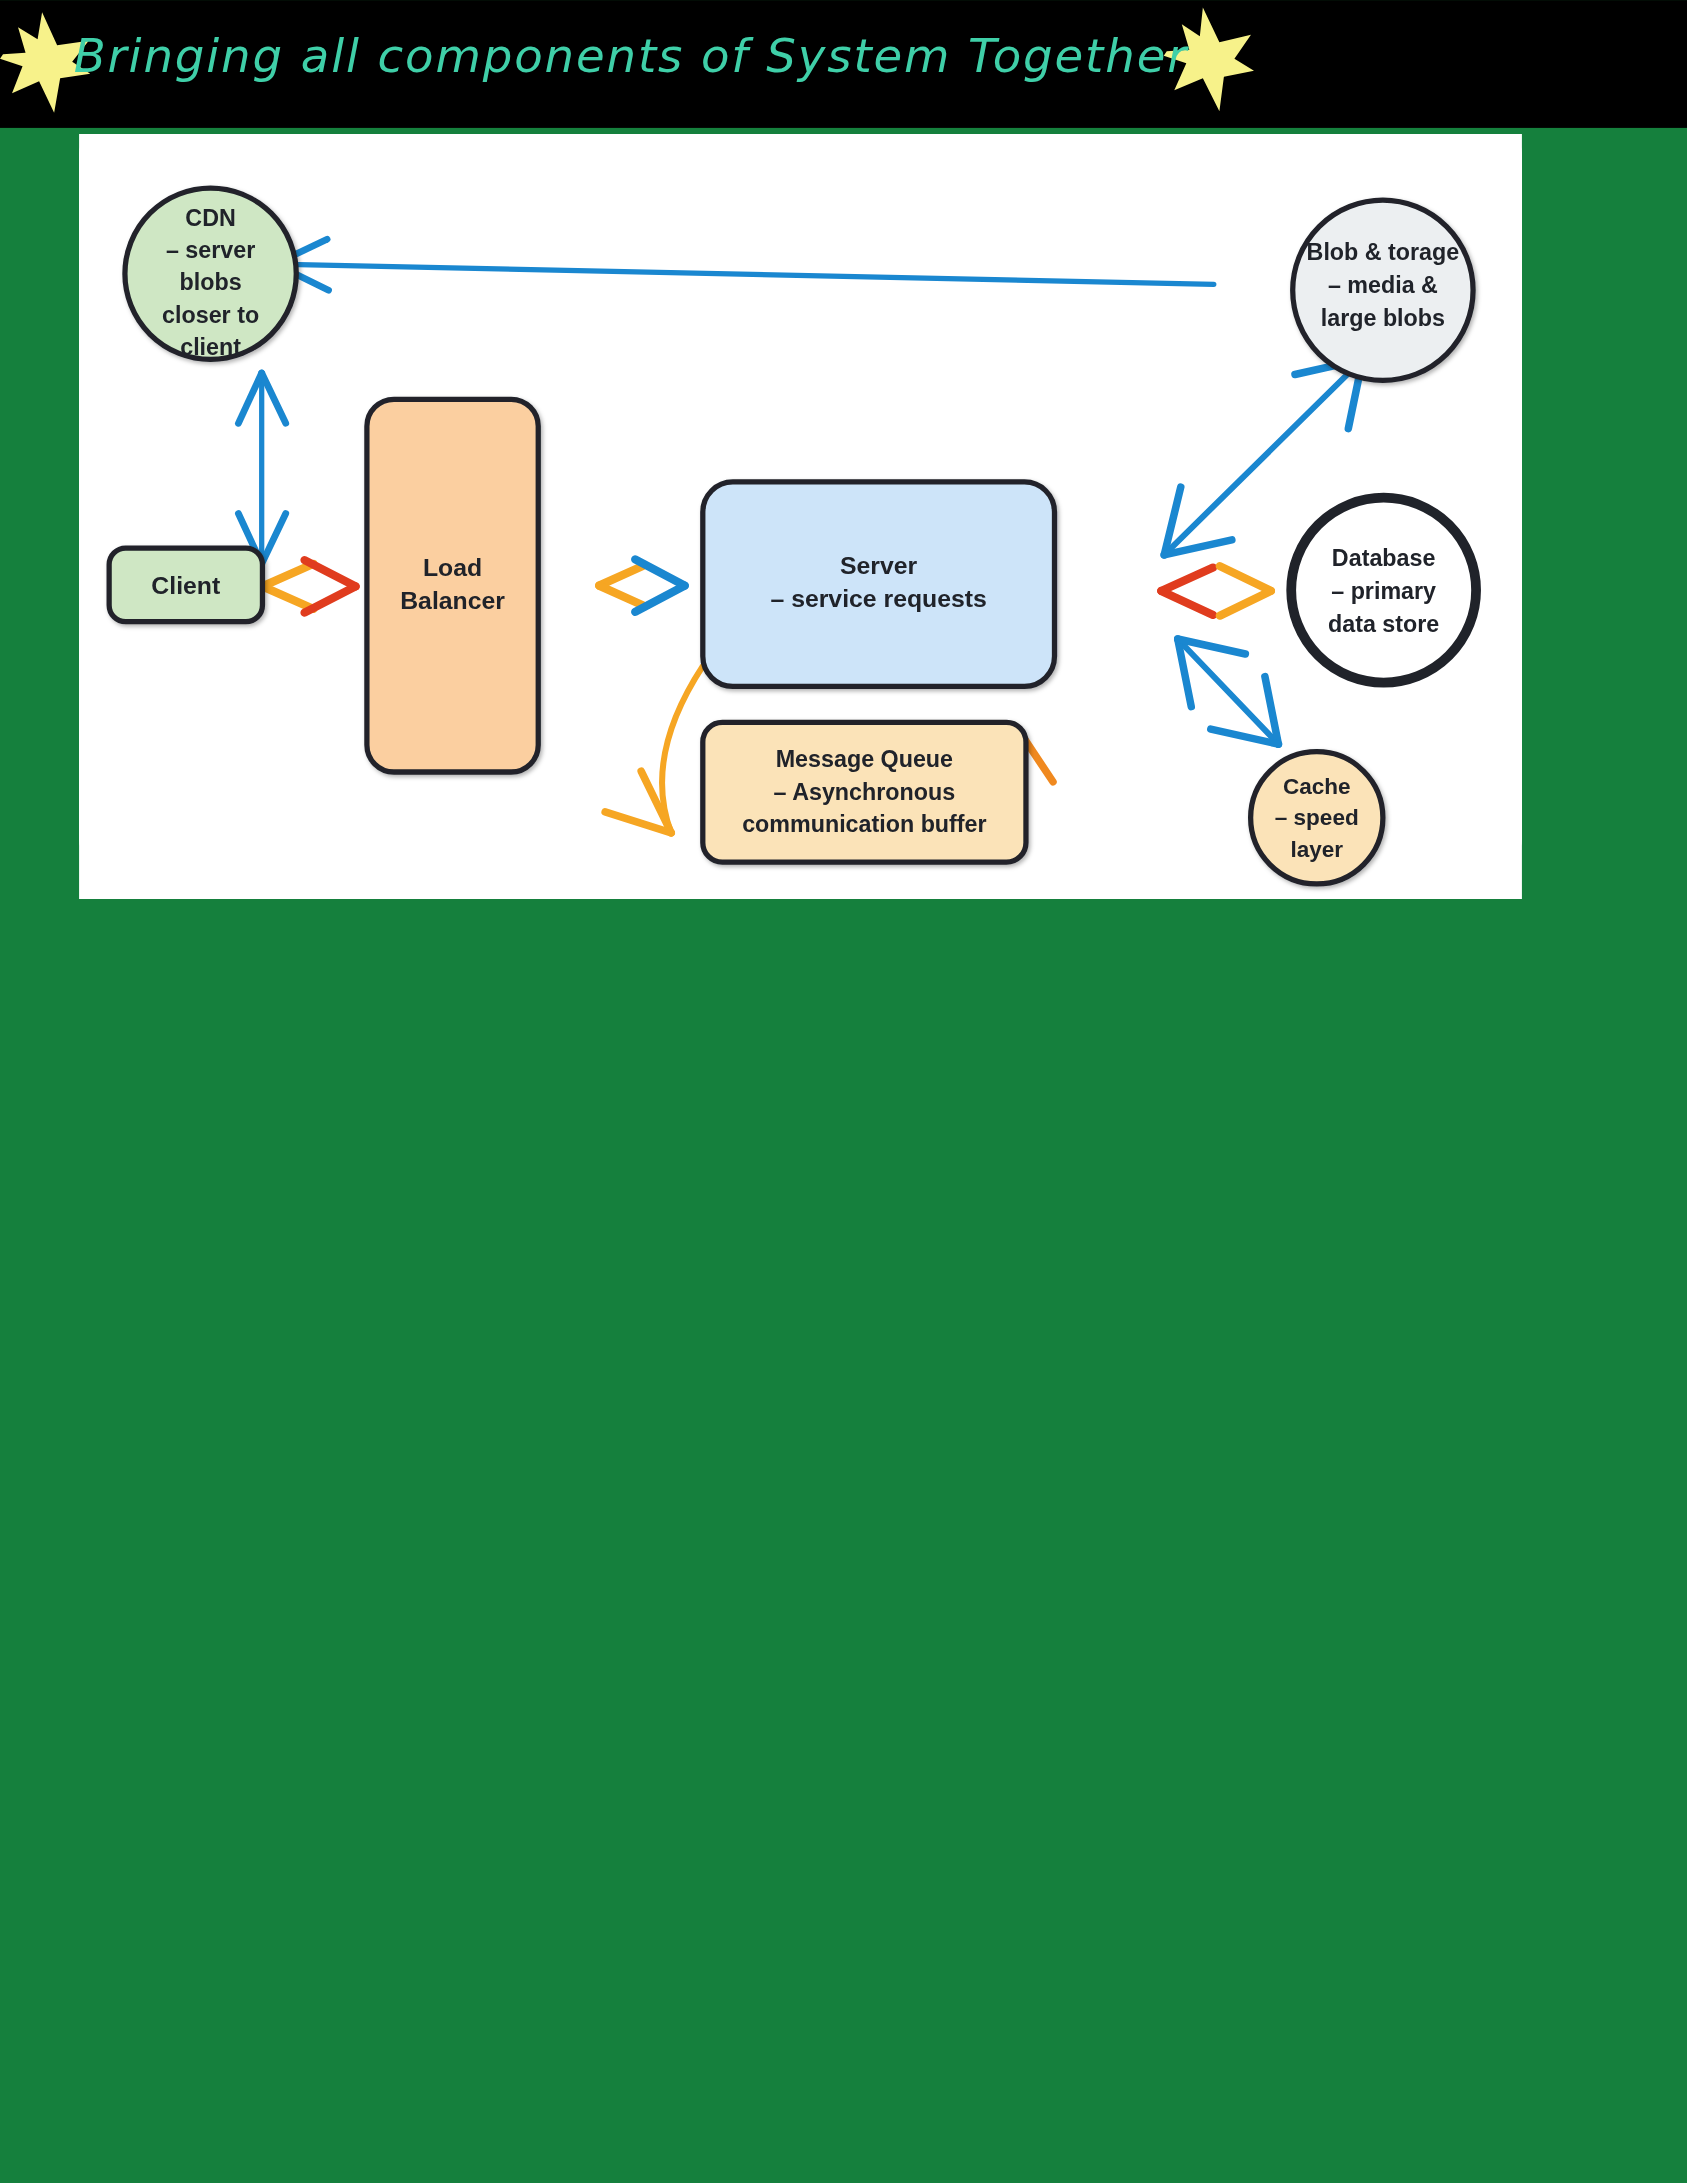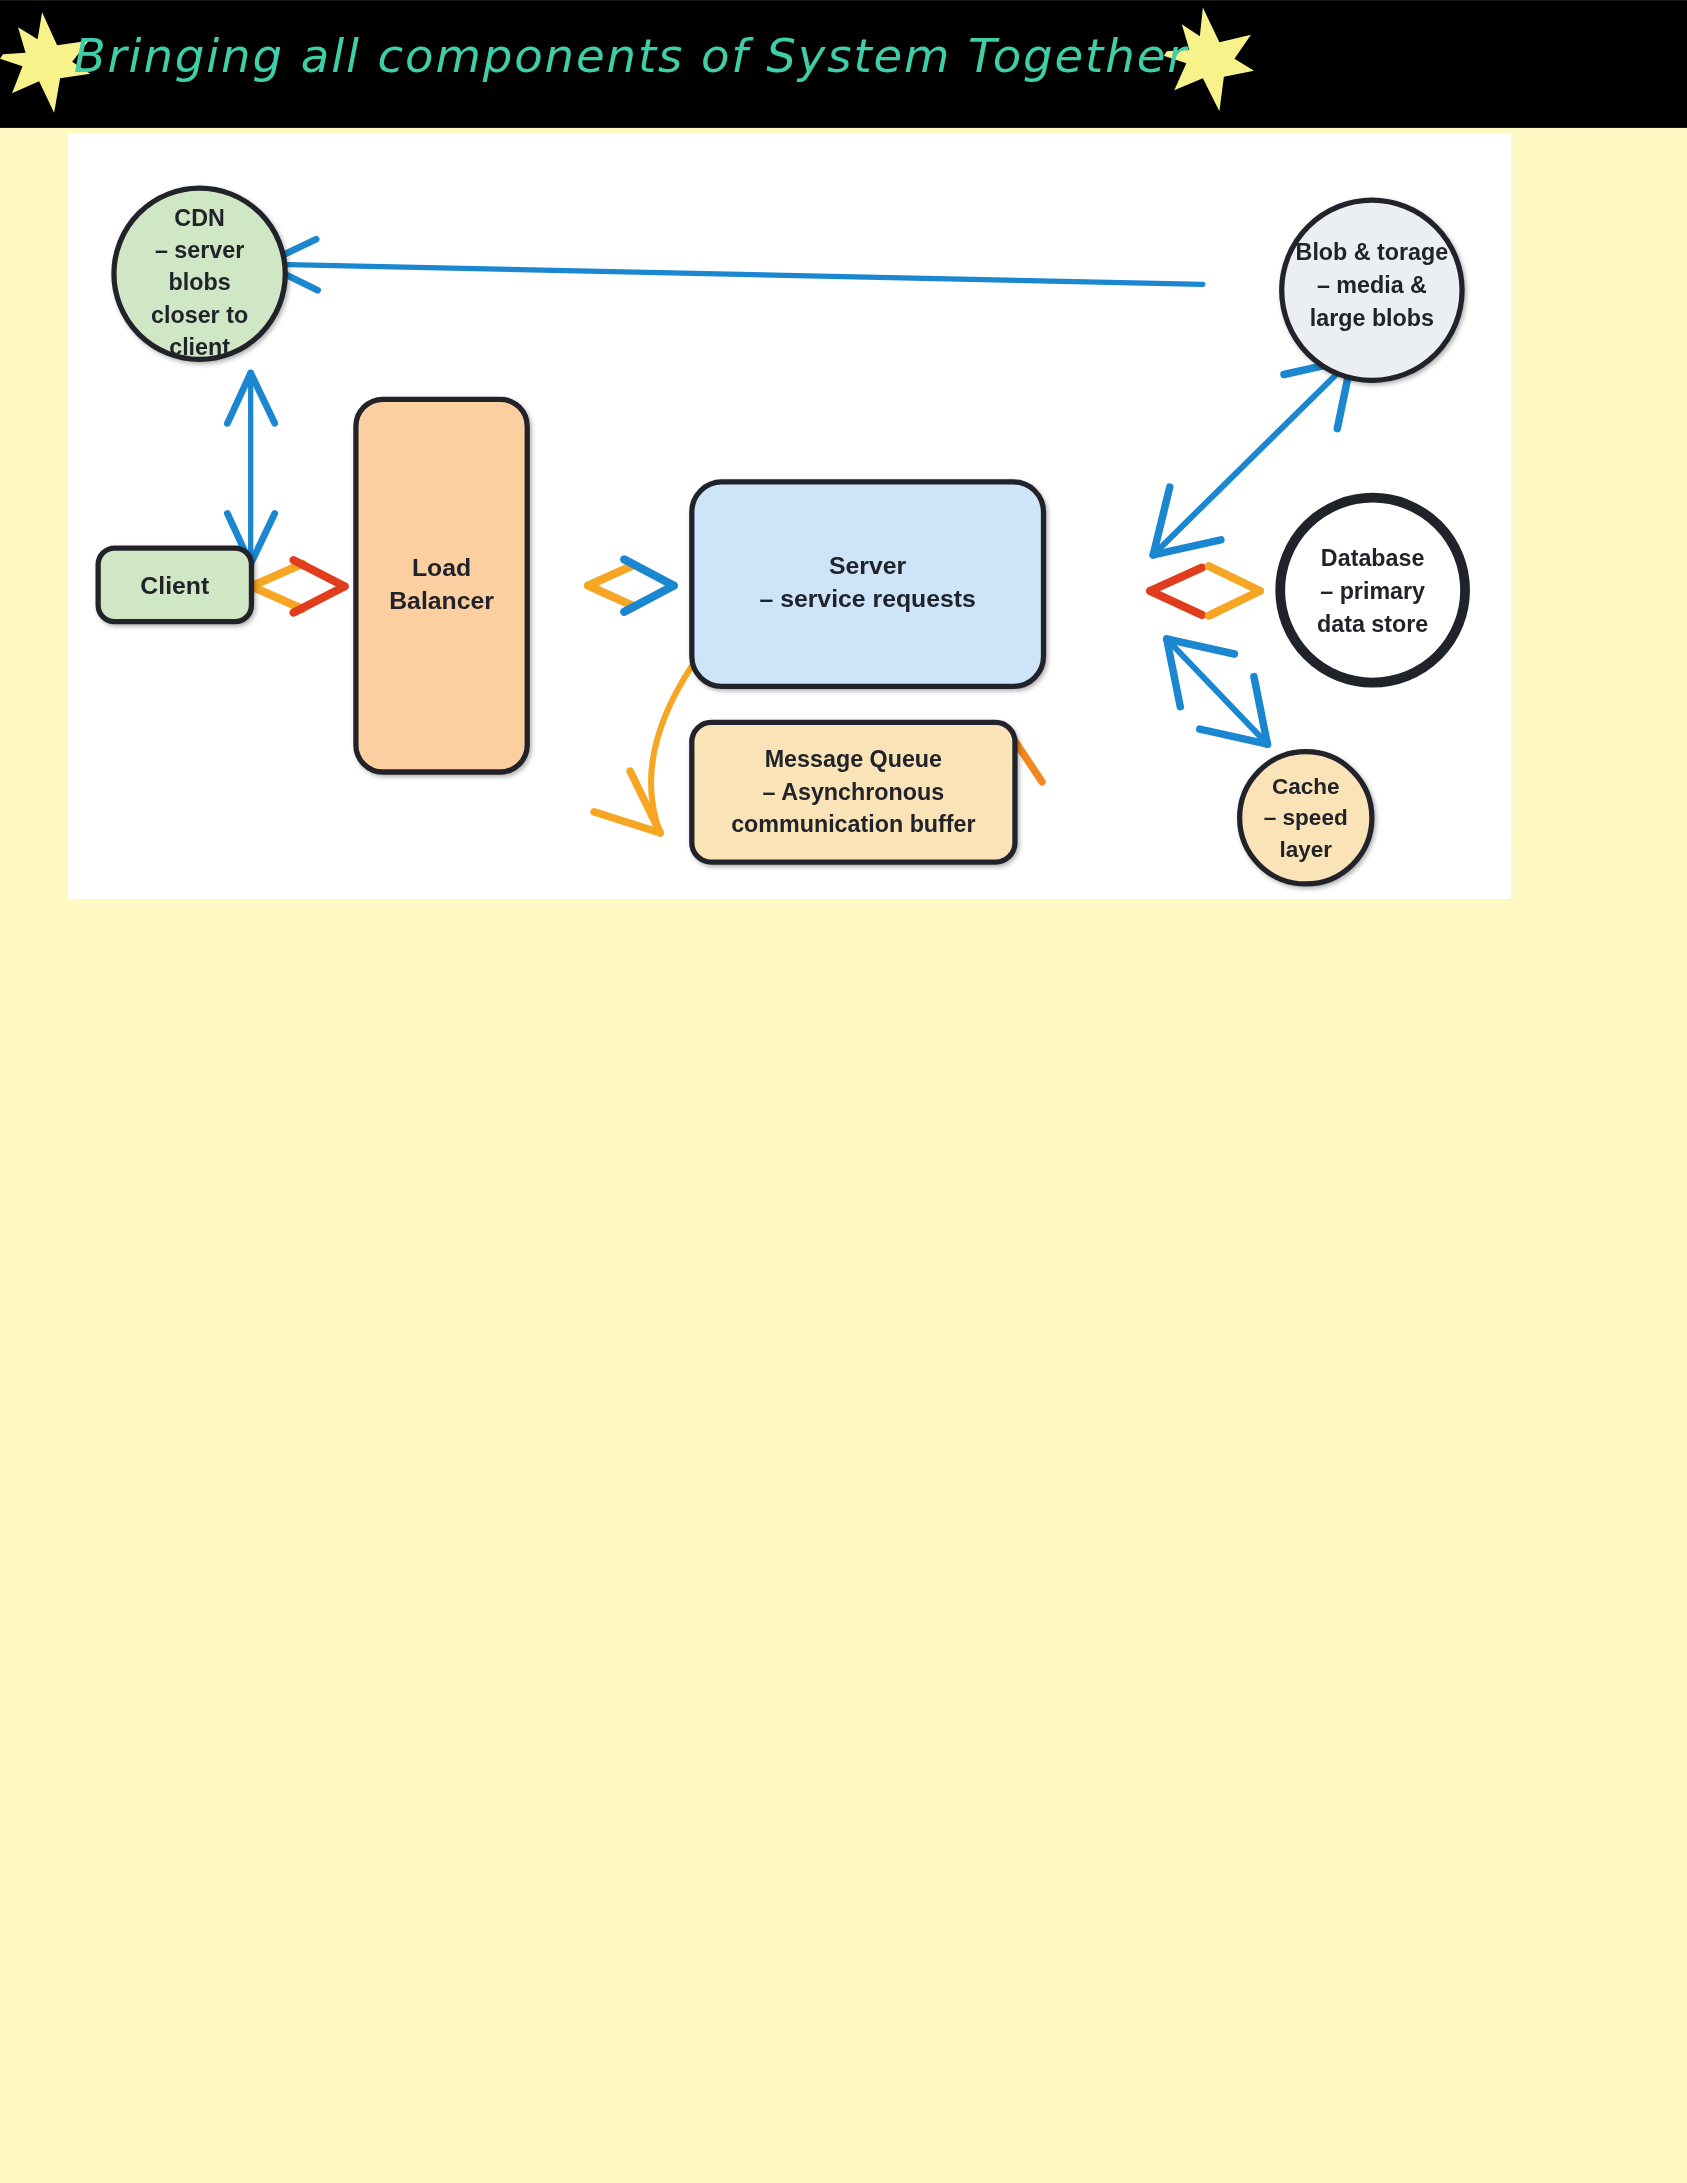--- a/index.html
+++ b/index.html
@@ -12,34 +12,34 @@
     height: 2183px;
     position: relative;
     font-family: "Liberation Sans", sans-serif;
     overflow: hidden;
   }
   #page {
     position: absolute;
     left: 0; top: 0;
     width: 1687px;
     height: 2183px;
-    background: #fef9c3;
+    background: #15803d;
   }
   
   #title-banner {
     position: absolute;
     left: 0; top: 0;
     width: 1687px;
     height: 128px;
   }
   #title-banner svg { display: block; }
   
   #diagram-panel {
     position: absolute;
-    left: 68px;
+    left: 79px;
     top: 134px;
     width: 1443px;
     height: 725px;
     background: #ffffff;
     border-radius: 19px;
   }
   #diagram-panel svg { display: block; }
   .node-label {
     font-family: "Liberation Sans", sans-serif;
     font-weight: bold;

